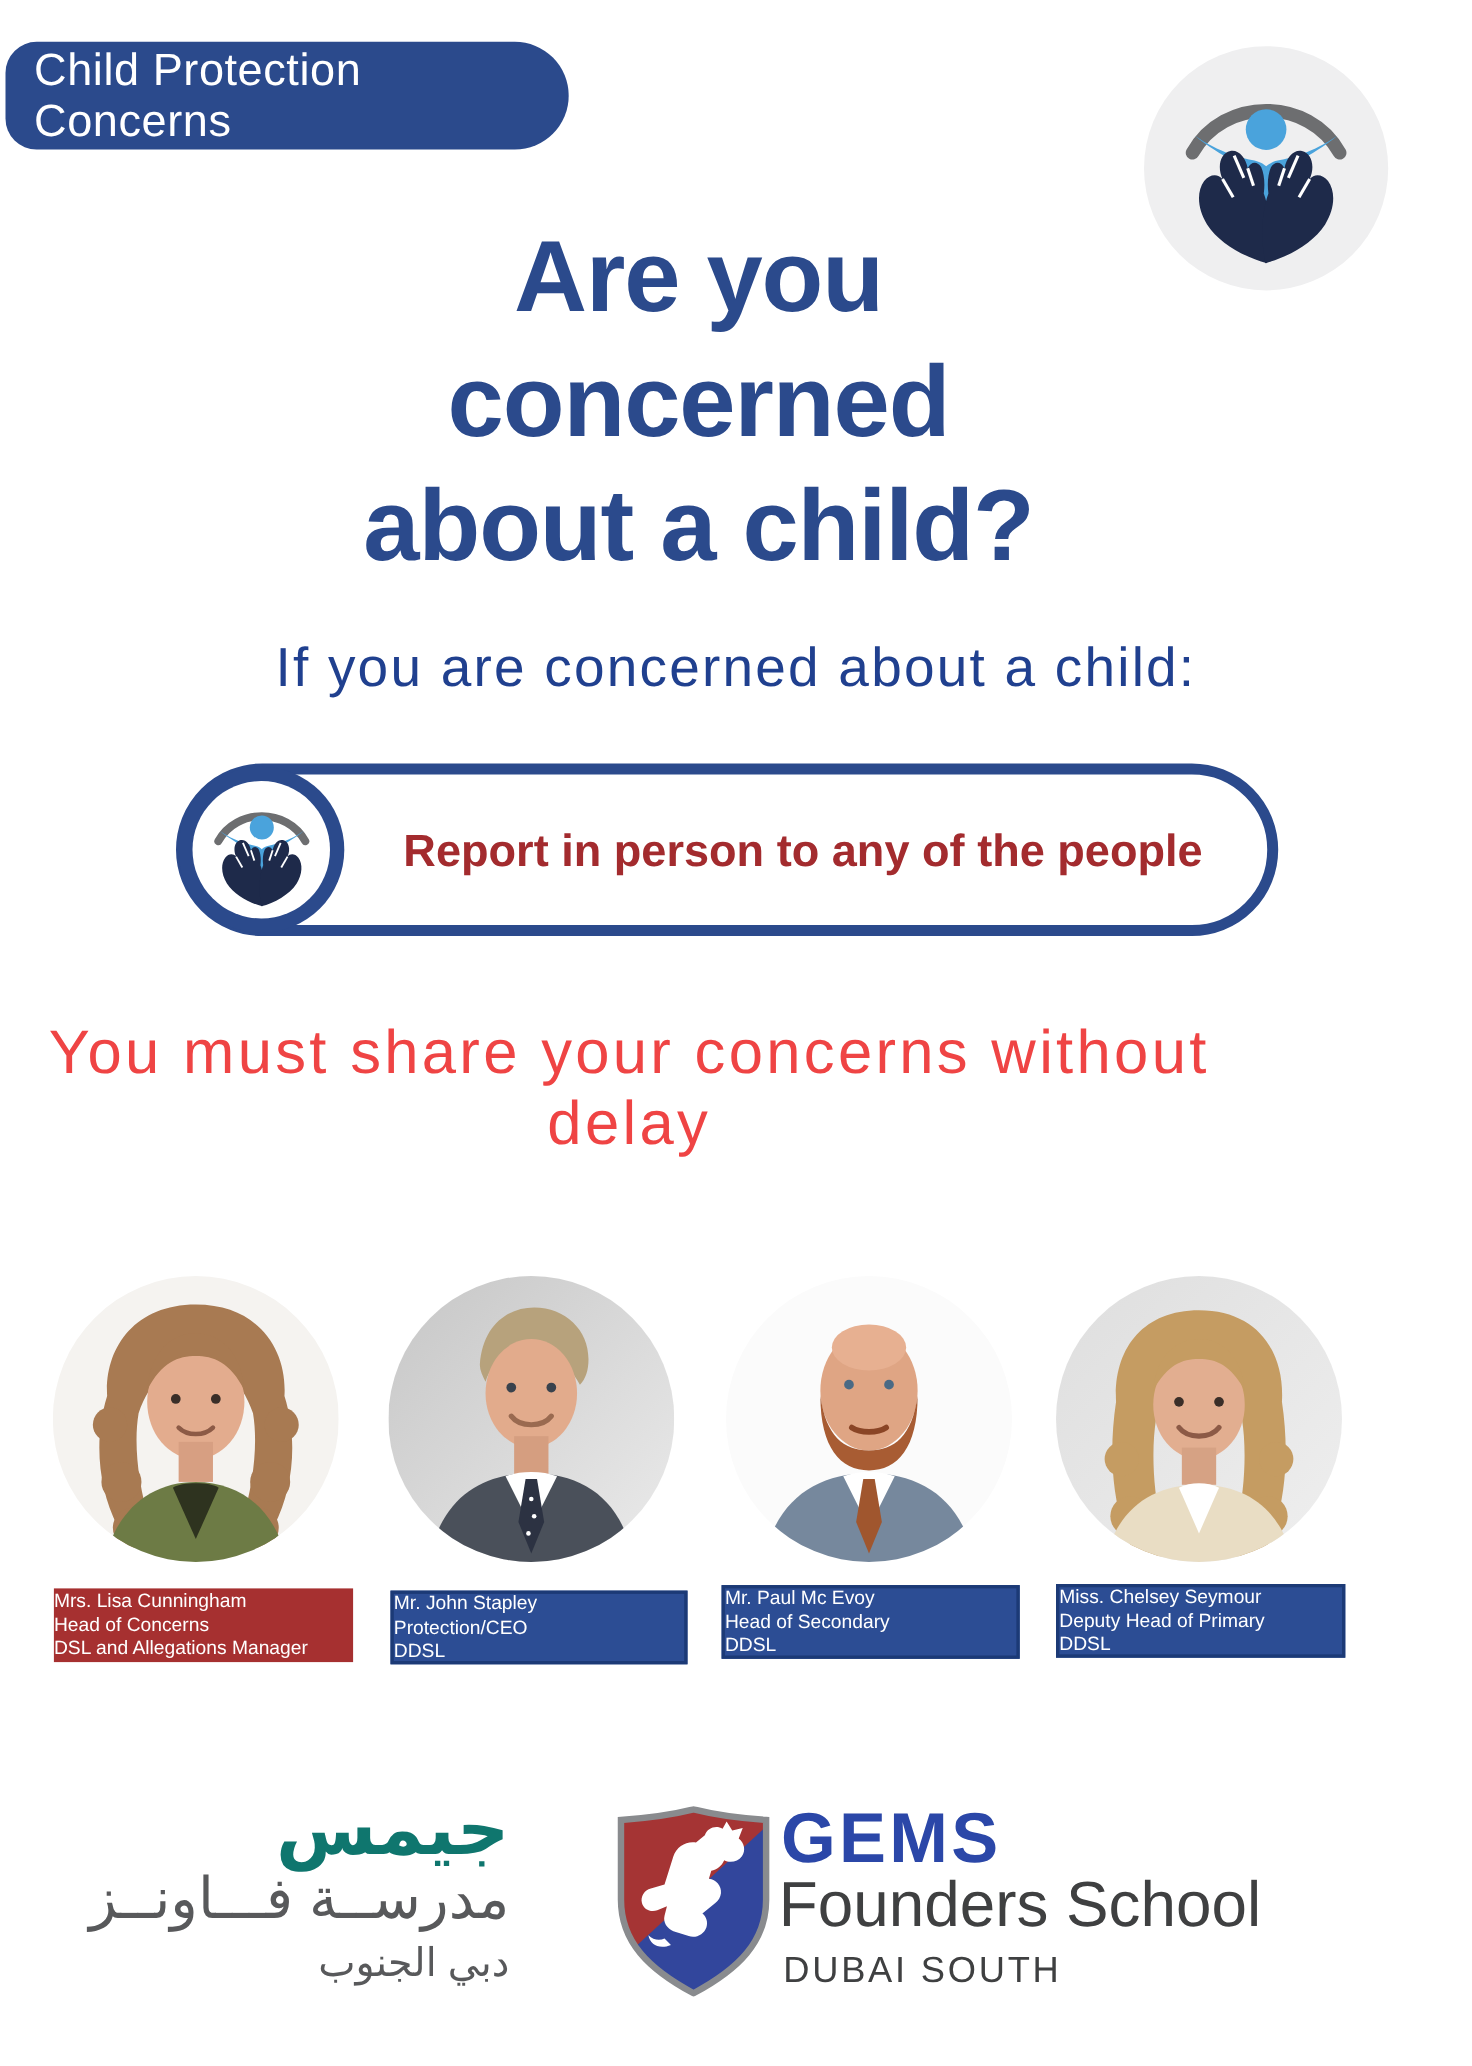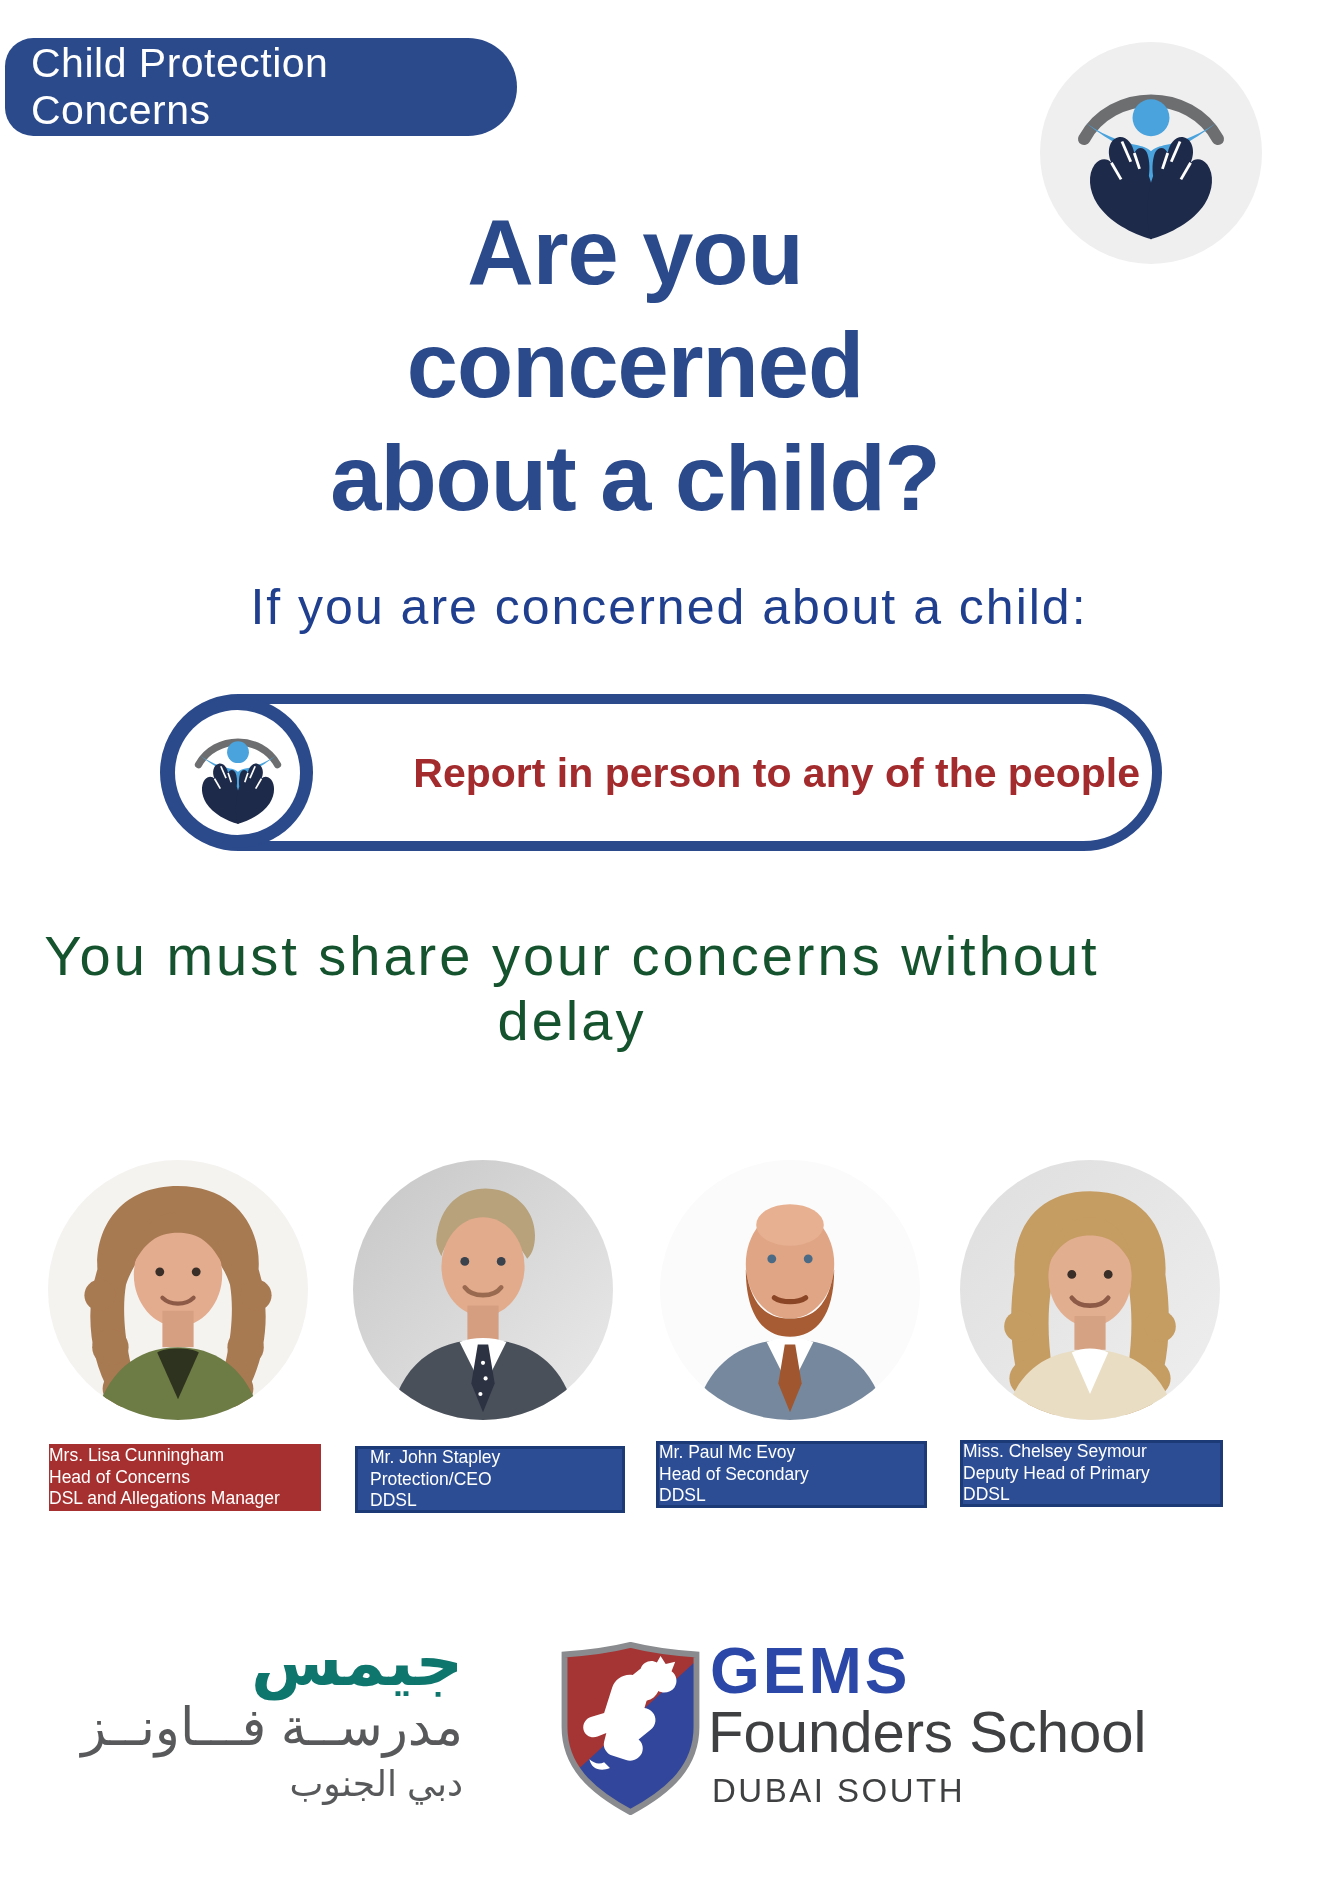--- a/index.html
+++ b/index.html
@@ -31,37 +31,37 @@
 
   
   .pill{left:160px;top:694px;width:1002px;height:157px;background:#fff;
     border:10px solid #2b4a8c;border-radius:85px;}
   .pill-badge{position:absolute;left:-8px;top:-7px;width:151px;height:151px;
     border-radius:50%;background:#2b4a8c;}
   .pill-badge-inner{position:absolute;left:13px;top:13px;right:13px;bottom:13px;
     border-radius:50%;background:#ffffff;display:flex;align-items:center;justify-content:center;}
   .pill-badge-inner svg{width:104px;height:104px;}
   .pill-text{position:absolute;left:150px;right:12px;top:0;bottom:0;display:flex;
-    flex-direction:column;justify-content:center;text-align:right;color:#a32b2e;
+    flex-direction:column;justify-content:center;text-align:center;color:#a32b2e;
     font-weight:bold;font-size:41px;line-height:52px;}
 
-  .share{left:0;top:923px;width:1144px;text-align:center;color:#14532d;
+  .share{left:0;top:923px;width:1144px;text-align:center;color:#ef4444;
     font-size:56px;letter-spacing:3px;font-weight:400;}
 
   
   .avatar{top:1160px;width:260px;height:260px;border-radius:50%;overflow:hidden;}
   .avatar svg{width:100%;height:100%;display:block;}
   .av1{left:48px;} .av2{left:353px;} .av3{left:660px;} .av4{left:960px;}
 
   .plabel{color:#ffffff;display:flex;flex-direction:column;
     justify-content:center;font-size:17.5px;line-height:21.5px;height:67px;}
   .label-red{background:#a63030;}
   .label-blue{background:#2c4d94;border:3px solid #1c3a76;}
   .pl1{left:49px;top:1444px;width:272px;}
-  .pl2{left:355px;top:1446px;width:270px;padding-left:12px;}
+  .pl2{left:355px;top:1446px;width:270px;}
   .pl3{left:656px;top:1441px;width:271px;}
   .pl4{left:960px;top:1440px;width:263px;}
 
   
   .arabic{left:58px;top:1628px;width:405px;text-align:right;direction:rtl;color:#58595b;}
   .ar-brand{font-size:66px;line-height:68px;color:#0f766e;font-weight:bold;}
   .ar-school{font-size:52px;line-height:62px;}
   .ar-city{font-size:36px;line-height:52px;padding-left:45px;}
 
   .shield{left:557px;top:1642px;width:147px;height:173px;}

